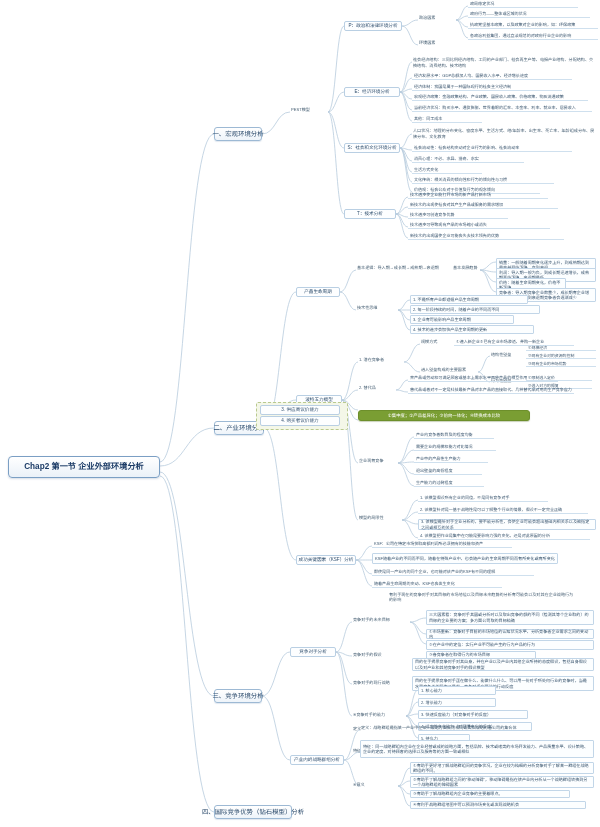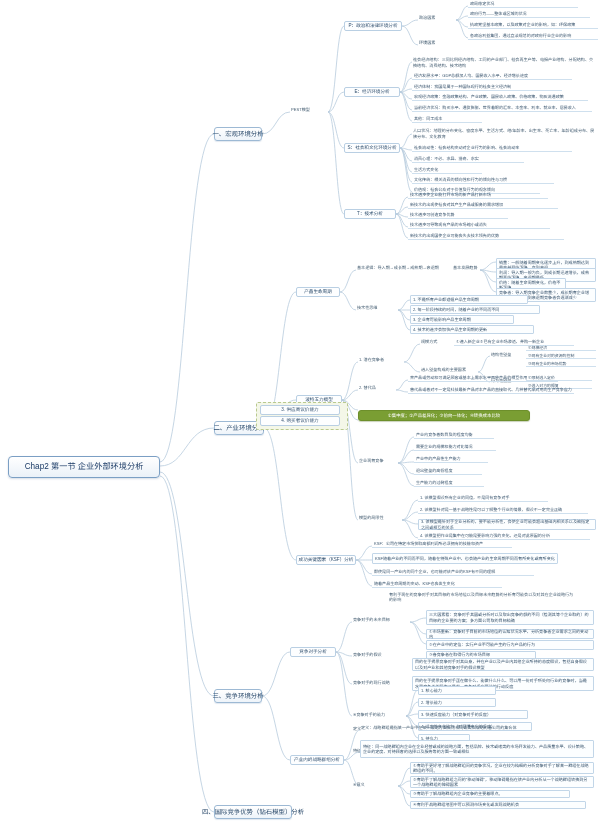--- a/index.html
+++ b/index.html
@@ -17,21 +17,21 @@
     position:absolute;
     box-sizing:border-box;
     background:#ffffff;
     white-space:nowrap;
     line-height:1.15;
   }
   .root{
     left:8px;top:456px;width:152px;height:22px;
     border:1px solid #7b9fc4;border-radius:4px;
     background:linear-gradient(#ffffff,#eaf1f8);
-    color:#1b3b66;font-weight:normal;font-size:8.2px;
+    color:#1b3b66;font-weight:bold;font-size:8.2px;
     display:flex;align-items:center;justify-content:center;
     box-shadow:0 1px 2px rgba(90,120,160,.25);
   }
   .lvl1{
     border:1px solid #9db9d4;border-radius:3px;
     background:linear-gradient(#ffffff,#eef4fa);
     color:#2b4a6b;font-size:6.4px;height:14px;
     display:flex;align-items:center;justify-content:center;
     padding:0 5px;box-shadow:0 1px 1px rgba(120,150,185,.22);
   }

